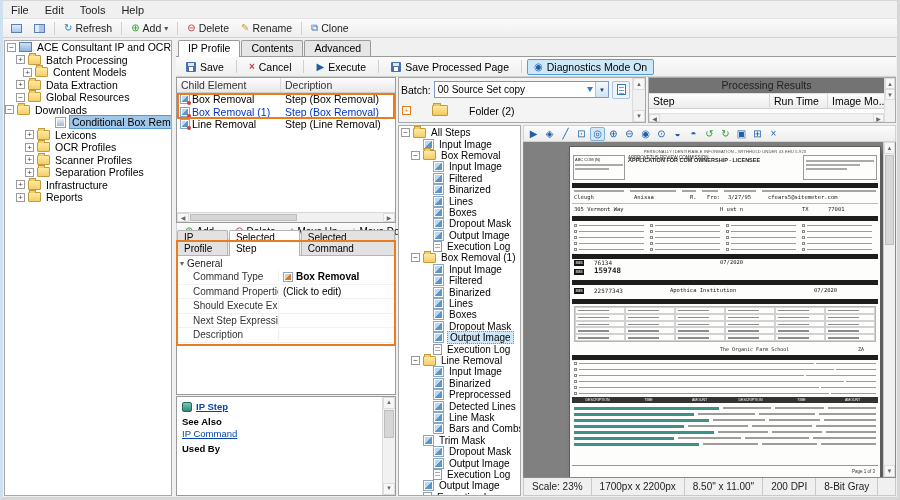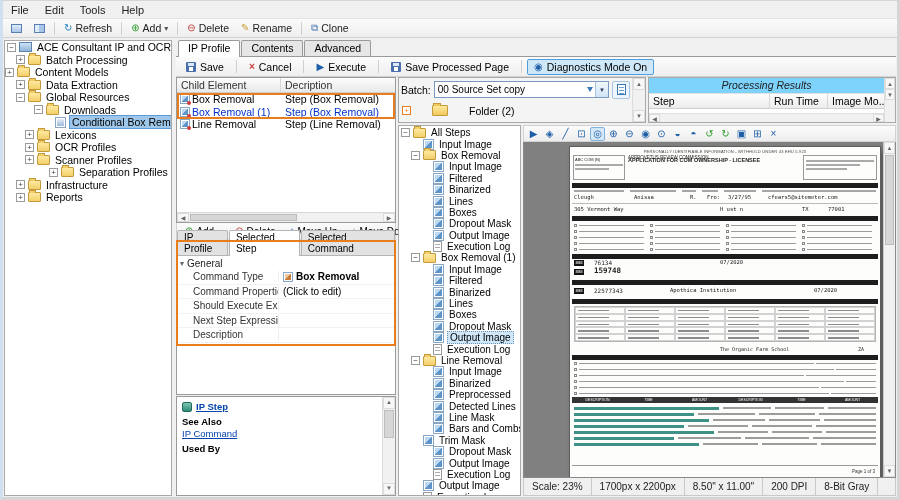--- a/index.html
+++ b/index.html
@@ -119,21 +119,21 @@
   .doc-ic{width:9px;height:11px;background:#fff;border:1px solid #3a77b5;position:relative;}
   .doc-ic::before{content:'';position:absolute;left:1px;right:1px;top:2px;height:7px;background:repeating-linear-gradient(#6aa0d8 0 1px,transparent 1px 3px);}
   .folder-row{height:19px;display:flex;align-items:center;gap:21px;padding-left:3px;font-size:10.5px;}
   .folder-row .expander{visibility:visible;border-color:#e87d1e;}
   .folder-row .expander::before{content:'+';color:#e87d1e;}
   .big-folder{width:16px;height:11px;background:linear-gradient(#ffe9a0,#f0c95c);border:1px solid #c49a3a;border-radius:1px;position:relative;}
   .big-folder::before{content:'';position:absolute;top:-3px;left:0;width:6px;height:2px;background:#f0c95c;border:1px solid #c49a3a;border-bottom:0;}
   .batch-vsb{position:absolute;top:0;right:0;bottom:0;width:13px;background:#f1f1f1;border-left:1px solid #dcdcdc;display:flex;flex-direction:column;justify-content:space-between;}
   .batch-vsb .sb-btn{height:12px;}
   .results-panel{flex:1;border:1px solid #a9a9a9;background:#fff;display:flex;flex-direction:column;font-size:10.5px;position:relative;padding-right:11px;}
-  .results-title{height:16px;text-align:center;background:#7dd3fc;border-bottom:1px solid #e0e0e0;line-height:15px;color:#222;font-style:italic;}
+  .results-title{height:16px;text-align:center;background:#737373;border-bottom:1px solid #e0e0e0;line-height:15px;color:#222;}
   .results-head{display:flex;height:15px;background:linear-gradient(#fdfdfd,#ececec);border-bottom:1px solid #cfcfcf;}
   .rc{padding-left:4px;line-height:14px;border-right:1px solid #d8d8d8;overflow:hidden;white-space:nowrap;}
   .rc1{flex:1;} .rc2{width:58px;} .rc3{width:56px;border-right:none;}
   .results-hsb{height:9px;margin-top:auto;display:flex;background:#f1f1f1;border-top:1px solid #e0e0e0;}
   .results-hsb .sb-btn{width:11px;}
   .results-hsb .sb-track{flex:1;}
   .results-vsb{position:absolute;top:0;right:0;bottom:0;width:11px;background:#f1f1f1;border-left:1px solid #dcdcdc;display:flex;flex-direction:column;}
   .results-vsb .sb-btn{height:11px;}
   
   .bottom-row{flex:1;display:flex;min-height:0;gap:2px;margin-top:2px;}
@@ -241,40 +241,40 @@
           <span class="nicon"></span>
           <span class="lab">ACE Consultant IP and OCR</span>
         </div>
 
         <div class="tree-row exp-plus ic-folder" style="padding-left: 11px;">
           <span class="expander"></span>
           <span class="nicon"></span>
           <span class="lab">Batch Processing</span>
         </div>
 
-        <div class="tree-row exp-plus ic-folder" style="padding-left: 0;">
+        <div class="tree-row exp-plus ic-folder" style="padding-left: 0; margin-left: 18px;">
           <span class="expander"></span>
           <span class="nicon"></span>
           <span class="lab">Content Models</span>
         </div>
 
         <div class="tree-row exp-plus ic-folder" style="padding-left: 11px;">
           <span class="expander"></span>
           <span class="nicon"></span>
           <span class="lab">Data Extraction</span>
         </div>
 
         <div class="tree-row exp-minus ic-folder" style="padding-left: 11px;">
           <span class="expander"></span>
           <span class="nicon"></span>
           <span class="lab">Global Resources</span>
         </div>
 
 
-        <div class="tree-row exp-minus ic-folder" style="padding-left: 29px;">
+        <div class="tree-row exp-minus ic-folder" style="">
           <span class="expander"></span>
           <span class="nicon"></span>
           <span class="lab">Downloads</span>
         </div>
 
         <div class="tree-row selected ic-profile" style="padding-left: 38px;">
           <span class="expander"></span>
           <span class="nicon"></span>
           <span class="lab">Conditional Box Removal</span>
         </div>
@@ -290,21 +290,21 @@
           <span class="nicon"></span>
           <span class="lab">OCR Profiles</span>
         </div>
 
         <div class="tree-row exp-plus ic-folder" style="padding-left: 20px;">
           <span class="expander"></span>
           <span class="nicon"></span>
           <span class="lab">Scanner Profiles</span>
         </div>
 
-        <div class="tree-row exp-plus ic-folder" style="padding-left: 20px; margin-left: 24px;">
+        <div class="tree-row exp-plus ic-folder" style="padding-left: 20px;">
           <span class="expander"></span>
           <span class="nicon"></span>
           <span class="lab">Separation Profiles</span>
         </div>
 
         <div class="tree-row exp-plus ic-folder" style="padding-left: 11px;">
           <span class="expander"></span>
           <span class="nicon"></span>
           <span class="lab">Infrastructure</span>
         </div>

